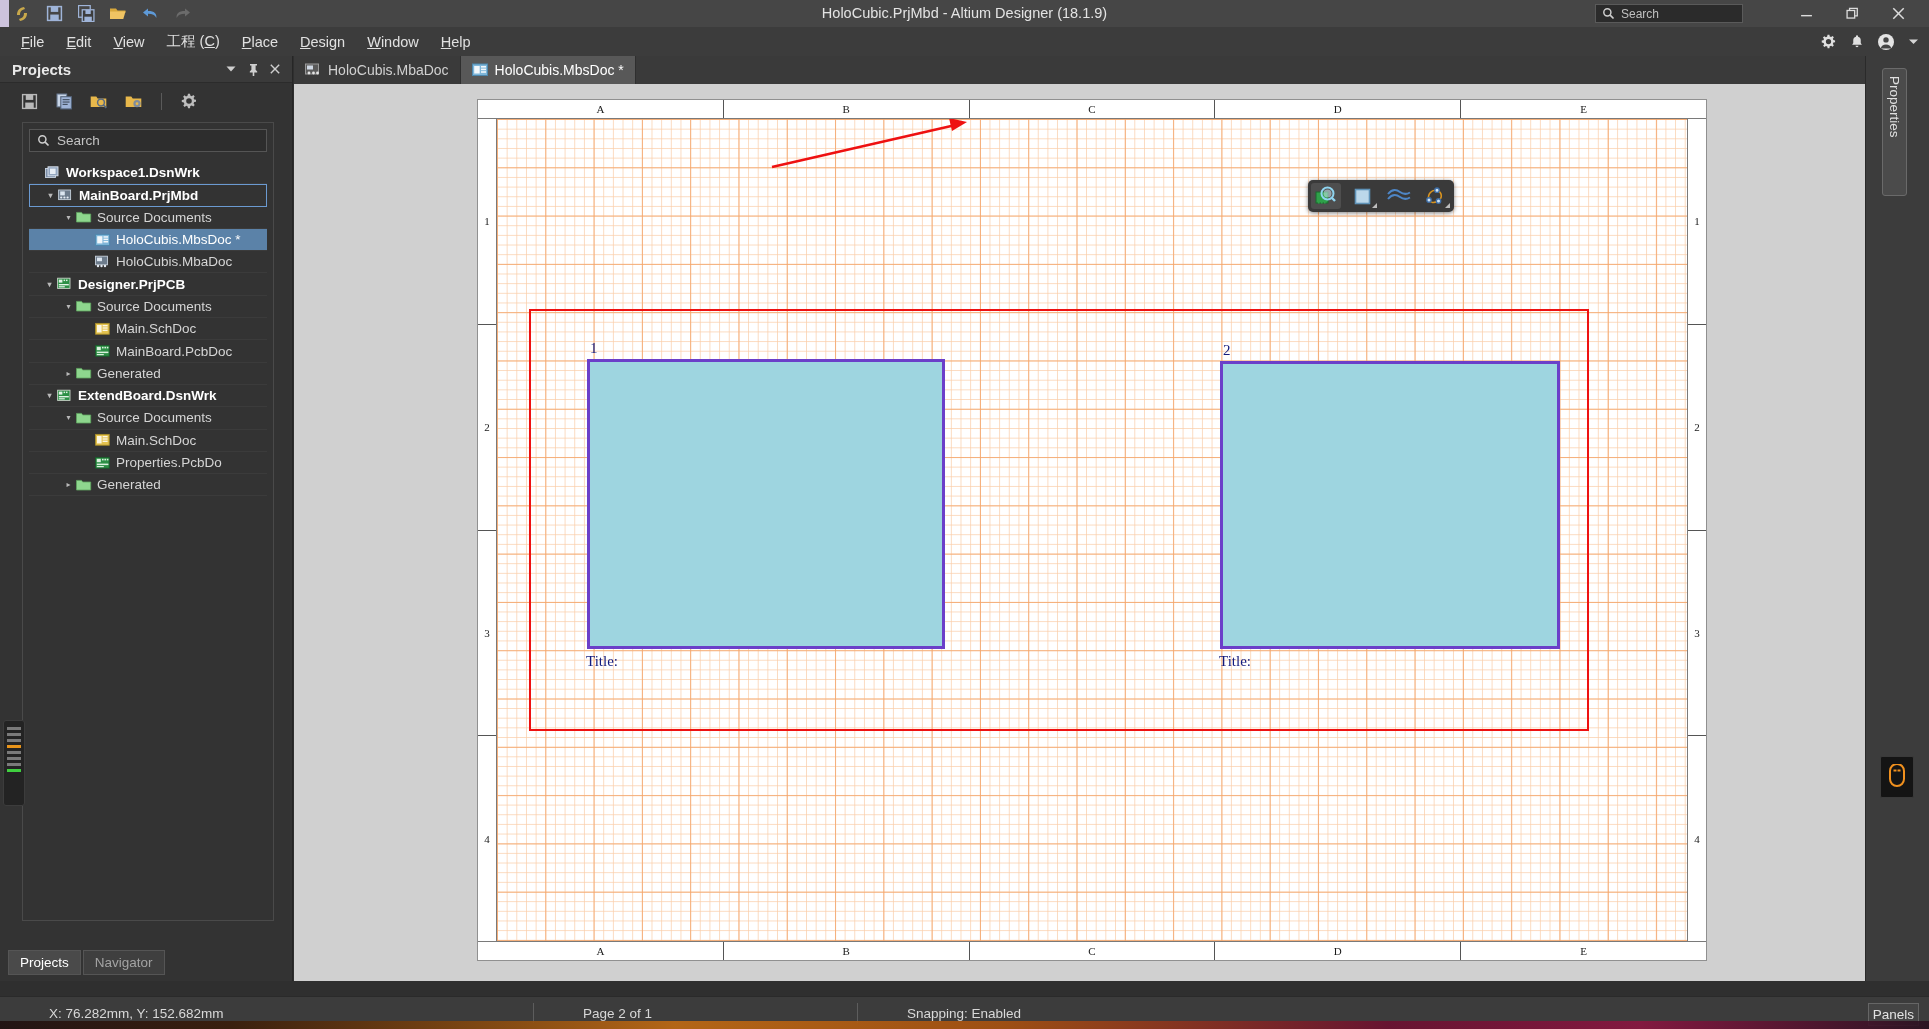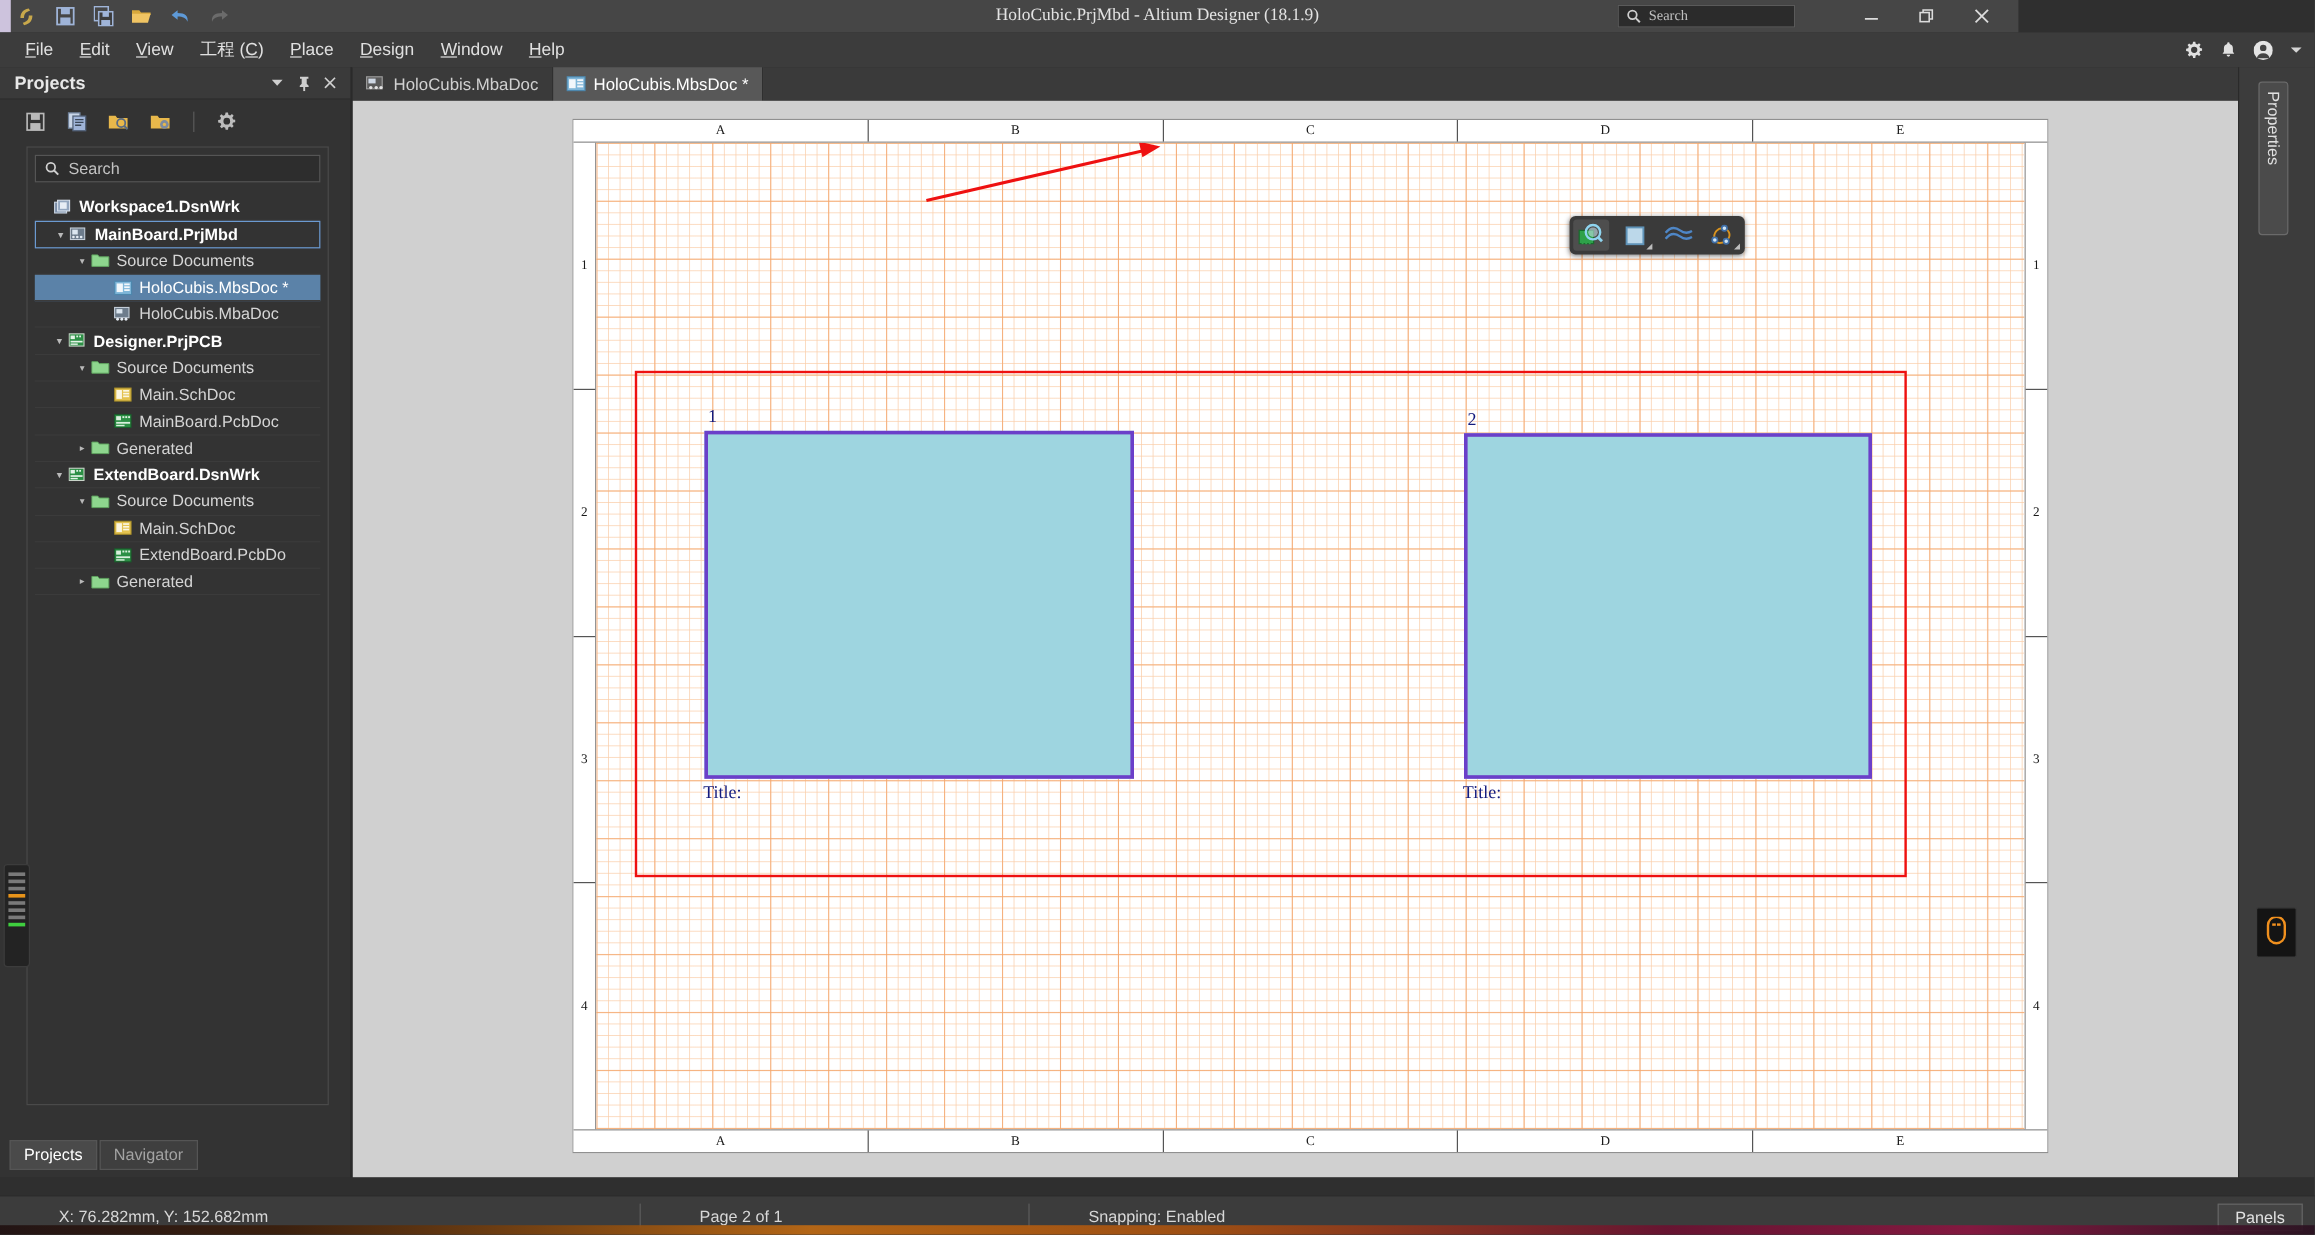--- a/index.html
+++ b/index.html
@@ -9,23 +9,23 @@
     background: #2f2f2f;
     font-family: "Liberation Sans", sans-serif;
     font-size: 13px;
     color: #d6d6d6;
     -webkit-font-smoothing: antialiased;
   }
   #app { position: relative; width: 1929px; height: 1029px; }
 
   
   .titlebar {
-    position: absolute; left: 0; top: 0; width: 1682px; height: 27px;
+    position: absolute; left: 0; top: 0; width: 1929px; height: 27px;
     background: #464646;
-    display: flex; align-items: center; font-family: Liberation Serif, serif;
+    display: flex; align-items: center;
   }
   .tb-left-accent {
     position: absolute; left: 0; top: 0; width: 9px; height: 27px;
     background: #cdc3dd;
   }
   .qat {
     position: absolute; left: 12px; top: 0; height: 27px;
     display: flex; align-items: center; gap: 12px;
   }
   .qat-ico { width: 20px; height: 20px; display: flex; align-items: center; justify-content: center; cursor: pointer; }
@@ -229,21 +229,21 @@
   
   .statusbar {
     position: absolute; left: 0; bottom: 0; width: 1929px; height: 33px;
     background: #3c3c3c; border-top: 1px solid #2a2a2a;
     display: flex; align-items: center; font-size: 13.5px; color: #d8d8d8;
   }
   .sb-cell { height: 33px; display: flex; align-items: center; padding-left: 16px; margin-left: 33px; }
   .sb-sep { width: 1px; height: 20px; background: #5d5d5d; }
   .sb-panels {
     position: absolute; right: 10px; top: 6px;
-    padding: 3px 14px; font-size: 13.5px;
+    padding: 3px 4px; font-size: 13.5px;
     background: #444; border: 1px solid #666; color: #e2e2e2; cursor: pointer;
   }
   .bottom-strip {
     position: absolute; left: 0; bottom: 0; width: 1929px; height: 8px;
     background: linear-gradient(to right, #201010 0%, #3a1d0a 12%, #c06a12 35%, #a8510f 52%, #6b1030 72%, #8a1540 85%, #2a1020 100%);
     opacity: .9;
   }
 </style>
 </head>
 <body>
@@ -590,21 +590,21 @@
               <svg width="16" height="14" viewBox="0 0 16 14">
                 <rect x="0.6" y="1.4" width="13.6" height="10.8" fill="#2c8f45" stroke="#1a5b2b" stroke-width="0.9"></rect>
                 <rect x="1.8" y="2.8" width="4" height="3.4" fill="#d9efdd"></rect>
                 <rect x="7" y="2.8" width="1.6" height="1.6" fill="#d9efdd"></rect>
                 <rect x="9.4" y="2.8" width="1.6" height="1.6" fill="#d9efdd"></rect>
                 <rect x="11.8" y="2.8" width="1.6" height="1.6" fill="#d9efdd"></rect>
                 <rect x="1.8" y="7.6" width="11.6" height="1.5" fill="#d9efdd"></rect>
                 <rect x="1.8" y="10" width="7" height="1.2" fill="#d9efdd"></rect>
               </svg>
             </span>
-            <span>ExtendBoard.PcbDo</span>
+            <span>Properties.PcbDo</span>
           </div>
           <div class="trow ind2">
             <span class="arr">▸</span>
             <span class="tico">
               <svg width="16" height="14" viewBox="0 0 16 14">
                 <path d="M0.5 2.4 h5 l1.2 1.6 h8 v8 H0.5z" fill="#8ed68e" stroke="#5fa45f" stroke-width="0.8"></path>
               </svg>
             </span>
             <span>Generated</span>
           </div>

